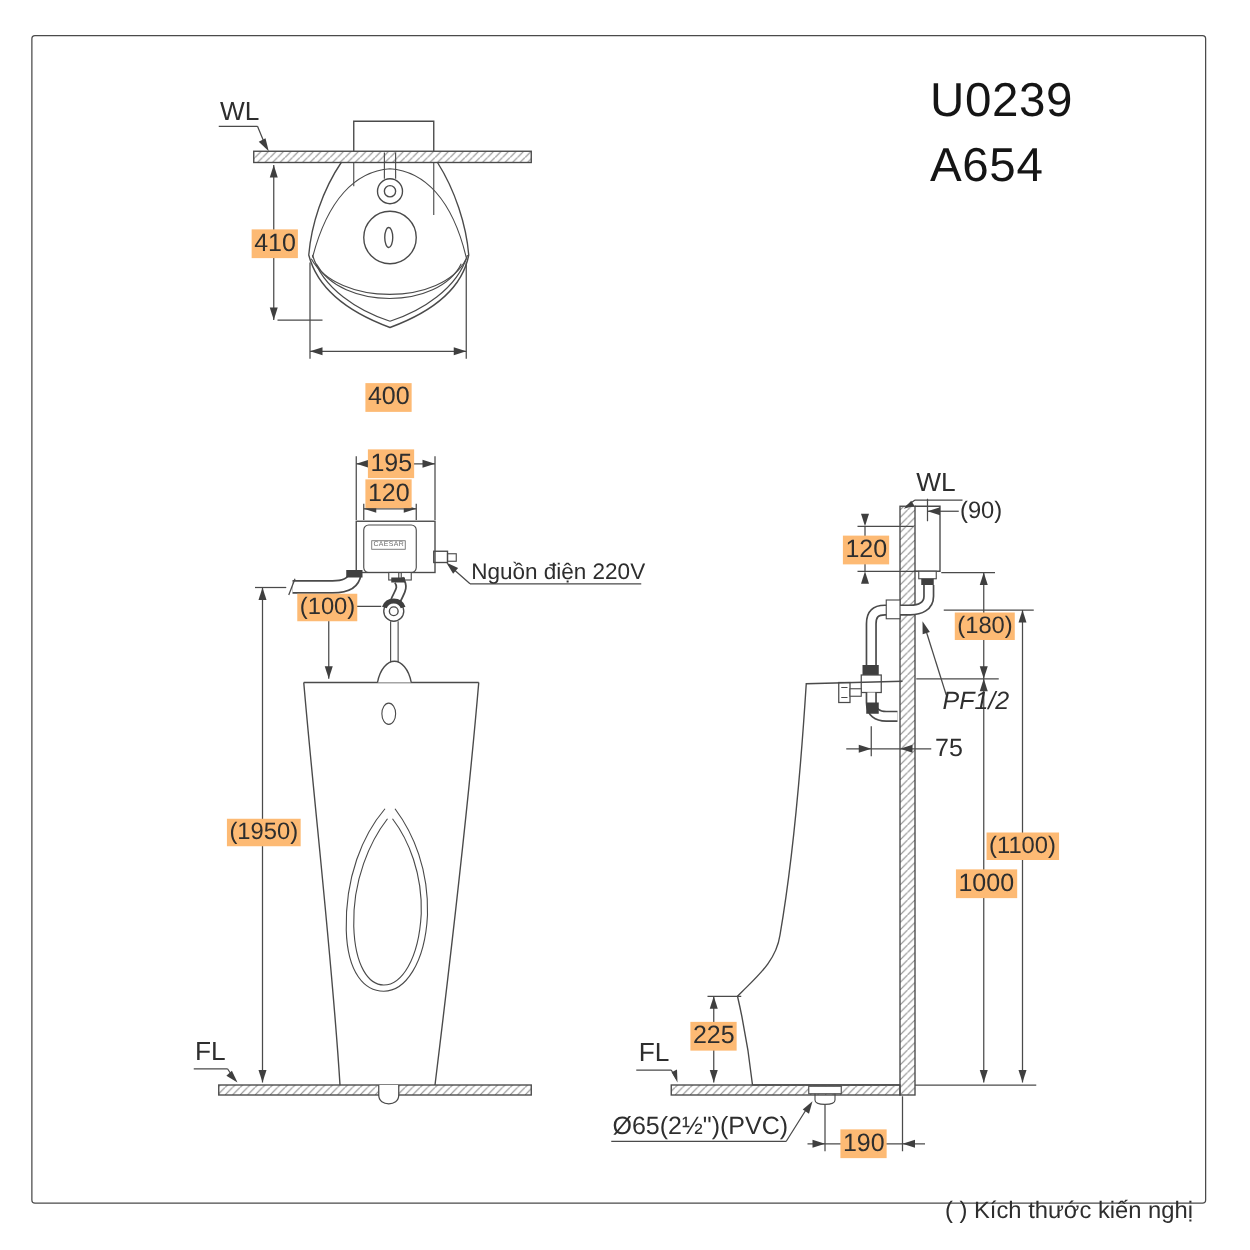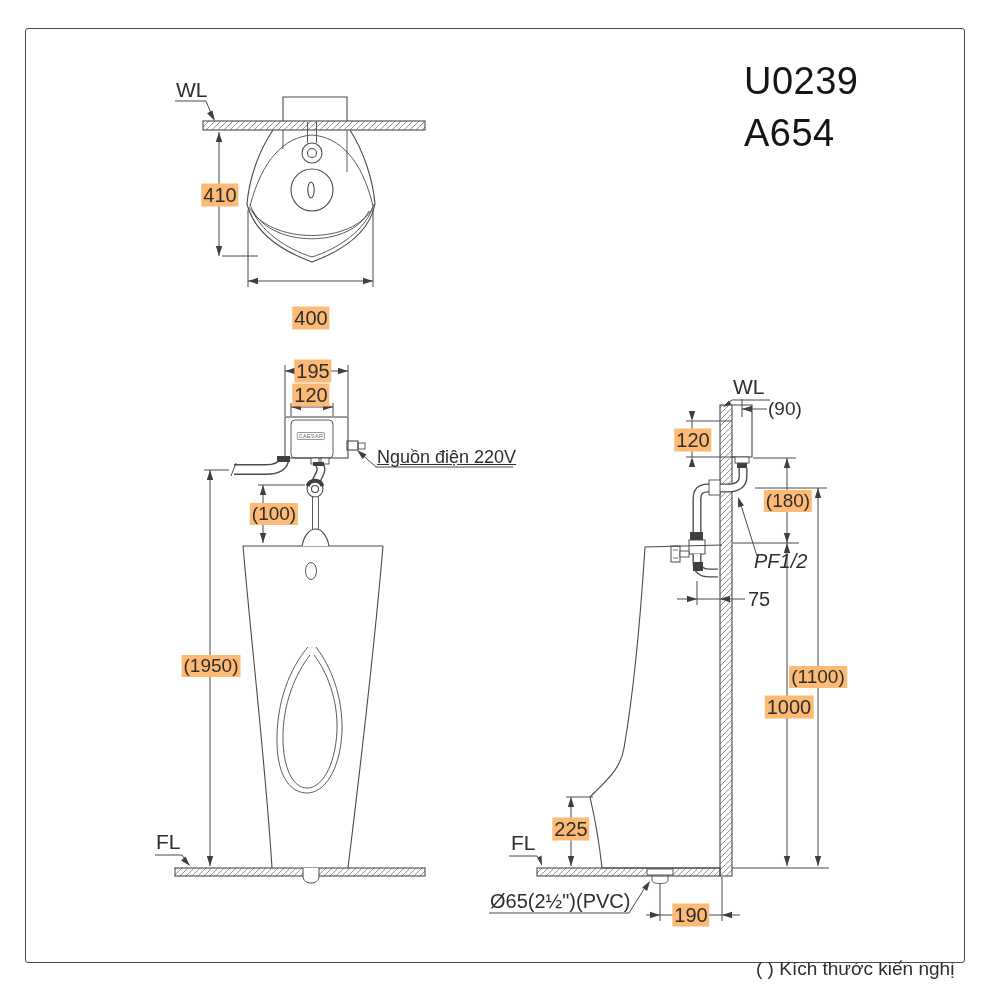--- a/index.html
+++ b/index.html
@@ -203,22 +203,22 @@
 <div class="lbl model" style="left:744px;top:60px;">U0239</div>
 <div class="lbl model" style="left:744px;top:112px;">A654</div>
 
 <div class="lbl ref" style="left:176px;top:78px;">WL</div>
 <div class="lbl dim ctr onln" style="left:220px;top:195px;">410</div>
 <div class="lbl dim ctr onln" style="left:311px;top:270px;margin-top:48px;">400</div>
 
 <div class="lbl dim ctr onln" style="left:313px;top:371px;">195</div>
 <div class="lbl dim ctr onln" style="left:311px;top:395px;">120</div>
 <div class="lbl brand ctr" style="left:311px;top:436px;">CAESAR</div>
-<div class="lbl power" style="left:377px;top:447px;text-decoration:underline;">Nguồn điện 220V</div>
-<div class="lbl dimsm ctr onln" style="left:262px;top:514px;margin-left:12px;">(100)</div>
+<div class="lbl power" style="left:377px;top:447px;">Nguồn điện 220V</div>
+<div class="lbl dimsm ctr onln" style="left:262px;top:486px;">(100)</div>
 <div class="lbl dimsm ctr onln" style="left:211px;top:666px;">(1950)</div>
 <div class="lbl ref" style="left:156px;top:830px;">FL</div>
 
 <div class="lbl ref" style="left:733px;top:375px;">WL</div>
 <div class="lbl dimsm" style="left:768px;top:398px;">(90)</div>
 <div class="lbl dim ctr onln" style="left:693px;top:440px;">120</div>
 <div class="lbl dimsm ctr onln" style="left:788px;top:501px;">(180)</div>
 <div class="lbl dim" style="left:754px;top:550px;font-style:italic;">PF1/2</div>
 <div class="lbl dim" style="left:748px;top:588px;">75</div>
 <div class="lbl dimsm ctr onln" style="left:818px;top:677px;">(1100)</div>

